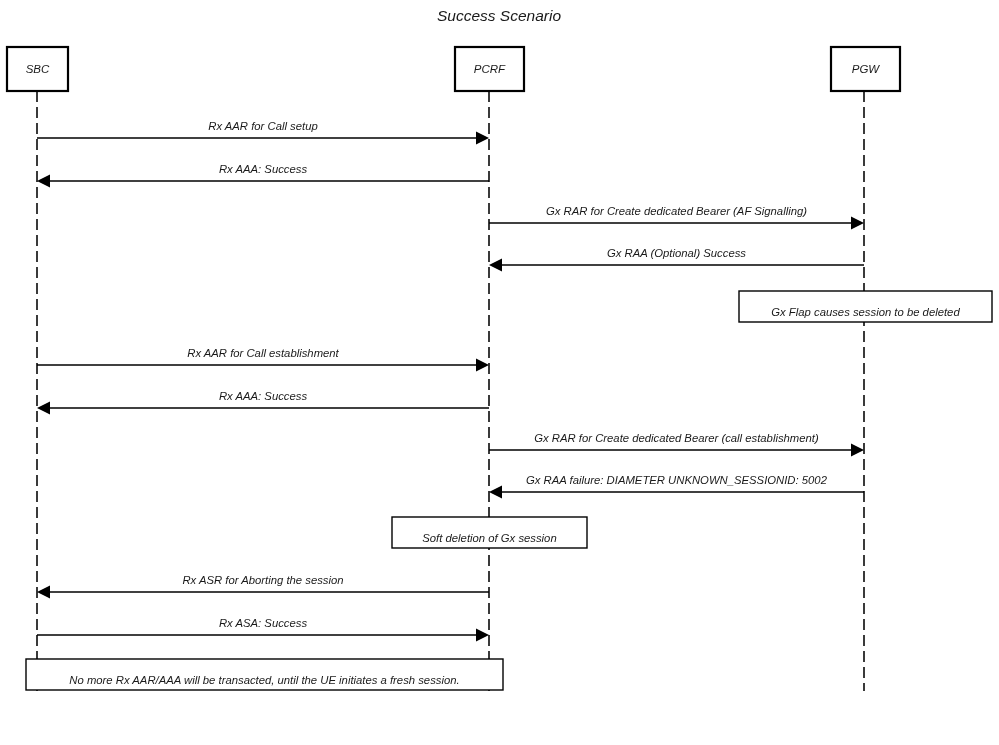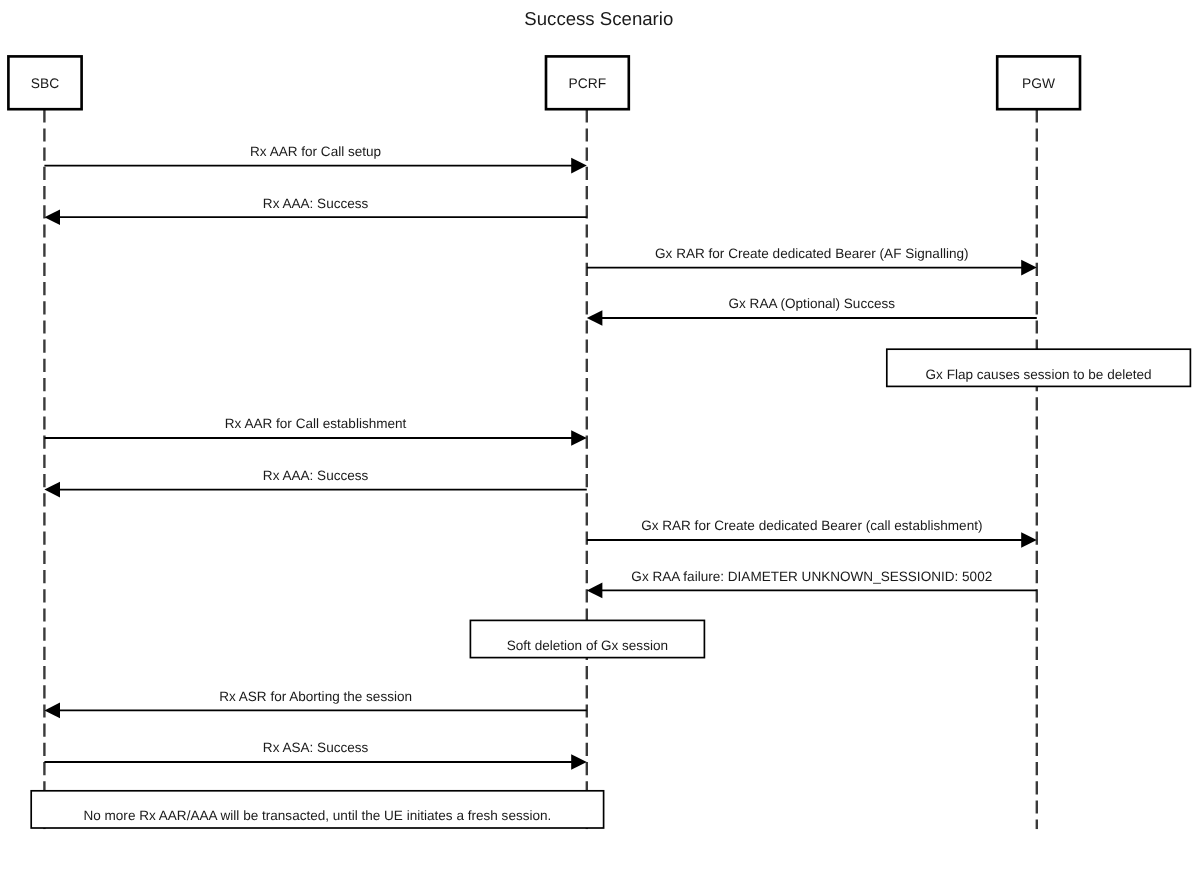--- a/index.html
+++ b/index.html
@@ -10,20 +10,21 @@
   body {
     font-family: "Liberation Sans", sans-serif;
     color: #000000;
   }
   #canvas {
     position: relative;
     width: 999px;
     height: 691px;
     background: #ffffff;
     overflow: hidden;
+    font-style: italic;
   }
   #diagram-svg {
     position: absolute;
     left: 0;
     top: 0;
     width: 999px;
     height: 745px;
   }
   .title-text {
     font-size: 15.5px;

